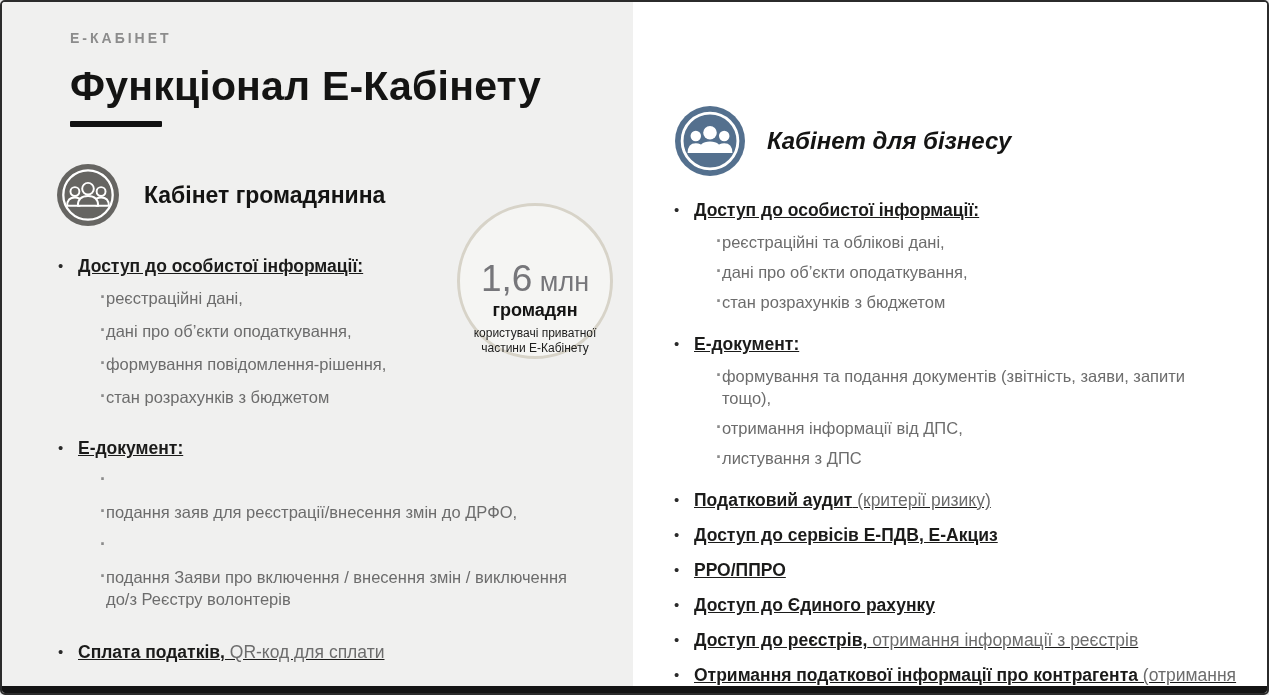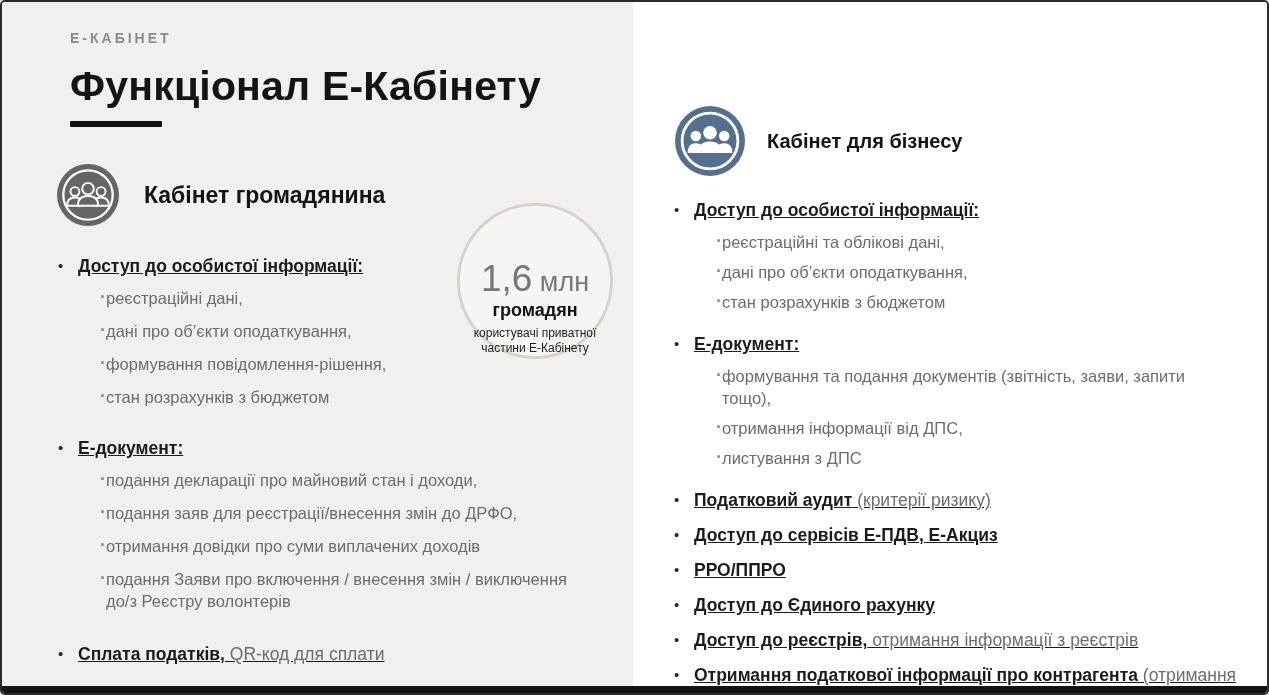--- a/index.html
+++ b/index.html
@@ -33,21 +33,21 @@
     margin-top:11px; width:92px; height:6px; background:#111; border-radius:1px;
   }
 
   
   .section-head { display:flex; align-items:center; }
   .left-section-head  { margin:37px 0 0 55px; }
   .right-section-head { margin:104px 0 0 42px; }
   .group-icon { flex:0 0 auto; display:block; }
   .section-title { font-weight:700; color:#141413; }
   .left-section-head  .section-title { font-size:23px; margin-left:25px; }
-  .right-section-head .section-title { font-size:20px; margin-left:22px; }
+  .right-section-head .section-title { font-size:24px; margin-left:22px;font-style:italic; }
 
   
   .list { position:relative; z-index:2; }
   .list-left  { margin:29px 0 0 50px; width:545px; }
   .list-right { margin:23px 0 0 35px; width:575px; }
 
   .item { display:flex; margin-bottom:13px; }
   .list-right .item { margin-bottom:12px; }
   .bullet {
     flex:0 0 26px; color:#2a2a2a; font-size:15px; line-height:22px;
@@ -145,29 +145,27 @@
                 <span class="subbullet">·</span>
                 <span class="subitem-text">стан розрахунків з бюджетом</span>
               </div>
             </div></div>
         </div>
         <div class="item">
           <span class="bullet">•</span>
           <div><span class="item-text"><span class="item-title">Е-документ:</span></span><div class="subitems">
               <div class="subitem">
                 <span class="subbullet">·</span>
-                <span class="subitem-text">подання декларації про майновий стан і доходи,</span>
               </div>
               <div class="subitem">
                 <span class="subbullet">·</span>
                 <span class="subitem-text">подання заяв для реєстрації/внесення змін до ДРФО,</span>
               </div>
               <div class="subitem">
                 <span class="subbullet">·</span>
-                <span class="subitem-text">отримання довідки про суми виплачених доходів</span>
               </div>
               <div class="subitem">
                 <span class="subbullet">·</span>
                 <span class="subitem-text">подання Заяви про включення / внесення змін / виключення до/з Реєстру волонтерів</span>
               </div>
             </div></div>
         </div>
         <div class="item">
           <span class="bullet">•</span>
           <div><span class="item-text"><span class="item-title">Сплата податків,</span><span class="item-suffix"> QR-код для сплати</span></span></div>

